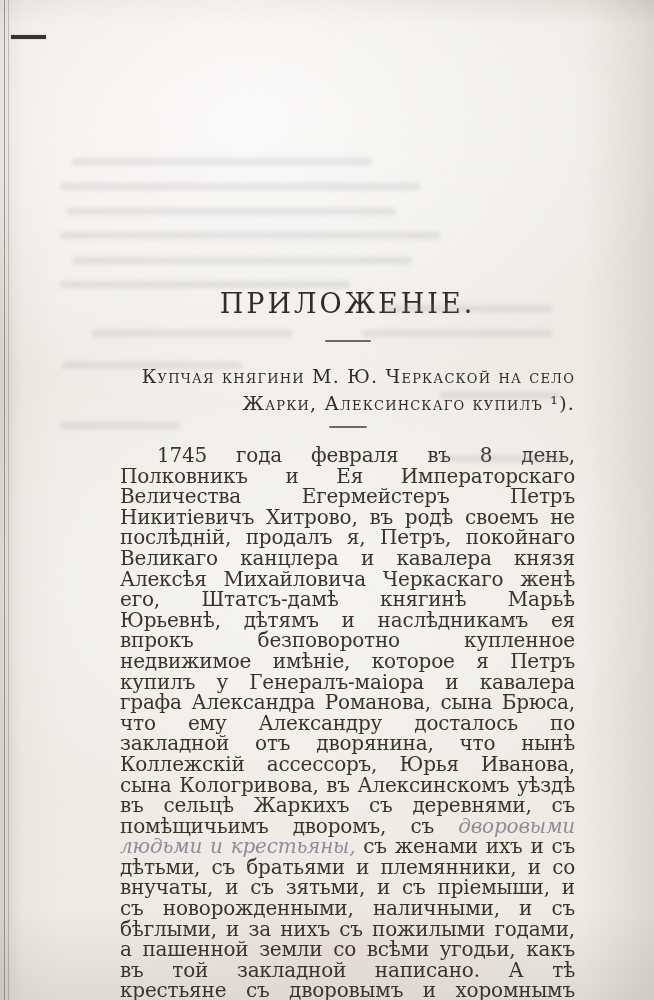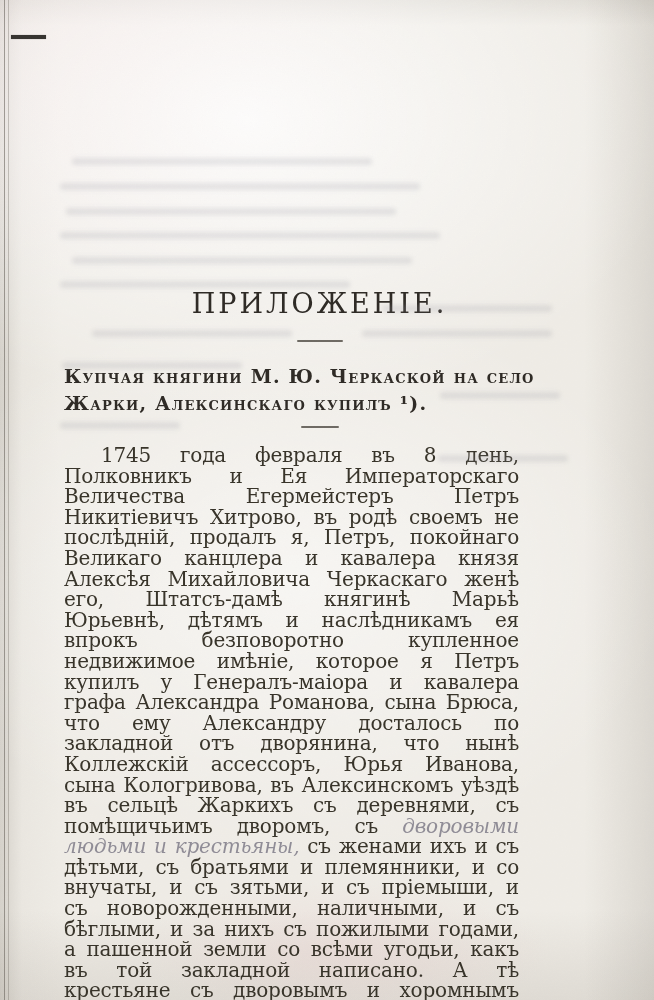--- a/index.html
+++ b/index.html
@@ -3,21 +3,21 @@
 <meta charset="utf-8">
 <style>
   html,body{margin:0;padding:0;}
   body{
     width:654px;height:1000px;overflow:hidden;
     font-family:"DejaVu Serif","Liberation Serif",serif;
     background:#b9b4ac;
   }
   .scan{
     position:relative;width:654px;height:1000px;box-sizing:border-box;
-    padding:288px 79px 0 64px;
+    padding:288px 79px 0 120px;
     background:
       radial-gradient(ellipse 620px 420px at 38% 12%, rgba(255,255,255,.85), rgba(255,255,255,0) 70%),
       radial-gradient(ellipse 420px 300px at 18% 6%, rgba(246,225,228,.35), rgba(246,225,228,0) 75%),
       radial-gradient(ellipse 500px 380px at 45% 58%, rgba(255,255,255,.55), rgba(255,255,255,0) 75%),
       radial-gradient(ellipse 260px 90px at 52% 95%, rgba(228,190,192,.25), rgba(228,190,192,0) 80%),
       linear-gradient(to right, rgba(146,140,130,.28) 0, rgba(146,140,130,.05) 22px, rgba(146,140,130,0) 60px),
       linear-gradient(to left, rgba(140,134,124,.20) 0, rgba(140,134,124,0) 70px),
       linear-gradient(to bottom, rgba(140,134,124,.16) 0, rgba(140,134,124,0) 26px),
       linear-gradient(to top, rgba(150,142,130,.18) 0, rgba(150,142,130,0) 90px),
       #efece6;
@@ -30,21 +30,21 @@
   .bleed{position:absolute;height:7px;border-radius:3px;background:rgba(148,148,158,.20);filter:blur(2px);}
   .grain{position:absolute;inset:0;pointer-events:none;opacity:.55;}
 
   .title{
     margin:0;text-align:center;font-weight:400;
     font-size:27px;letter-spacing:3px;color:#2e2a25;line-height:32px;
   }
   .rule{height:2px;background:#6e6a63;margin:0 auto;border-radius:1px;}
   .rule-1{width:46px;margin-top:20px;}
   .rule-2{width:38px;margin-top:9px;}
-  .heading{margin:21px 0 0 0;text-align:left;font-weight:700;color:#2e2a25;}
+  .heading{margin:21px 0 0 0;text-align:right;font-weight:400;color:#2e2a25;}
   .heading .hline{
     display:block;font-variant:small-caps;font-size:19px;line-height:27px;letter-spacing:1.2px;
   }
   .bodytext{
     margin:17px 0 0 0;width:455px;
     font-size:20px;line-height:20.6px;letter-spacing:-0.2px;word-spacing:1.5px;
     text-align:justify;text-align-last:justify;text-indent:37px;color:#373329;
   }
   .faded-italic{font-style:italic;color:#8f8c96;filter:blur(.3px);}
   .footnote-rule{width:138px;height:1px;background:#5d5952;margin:13px 0 0 -4px;}

